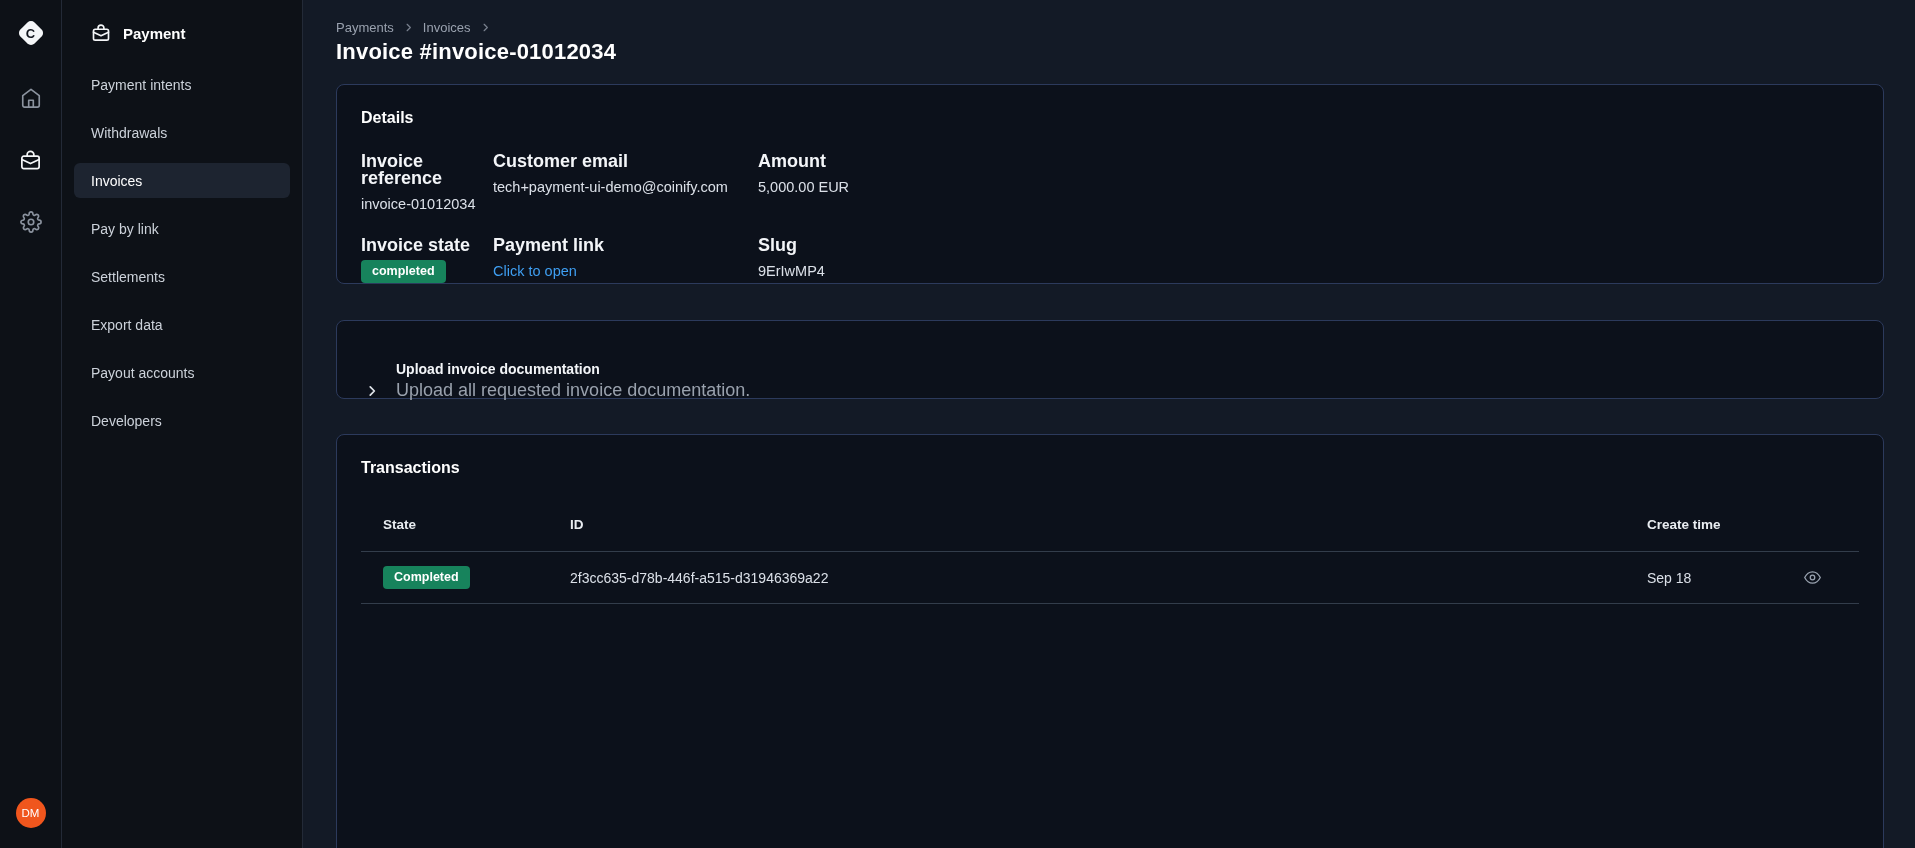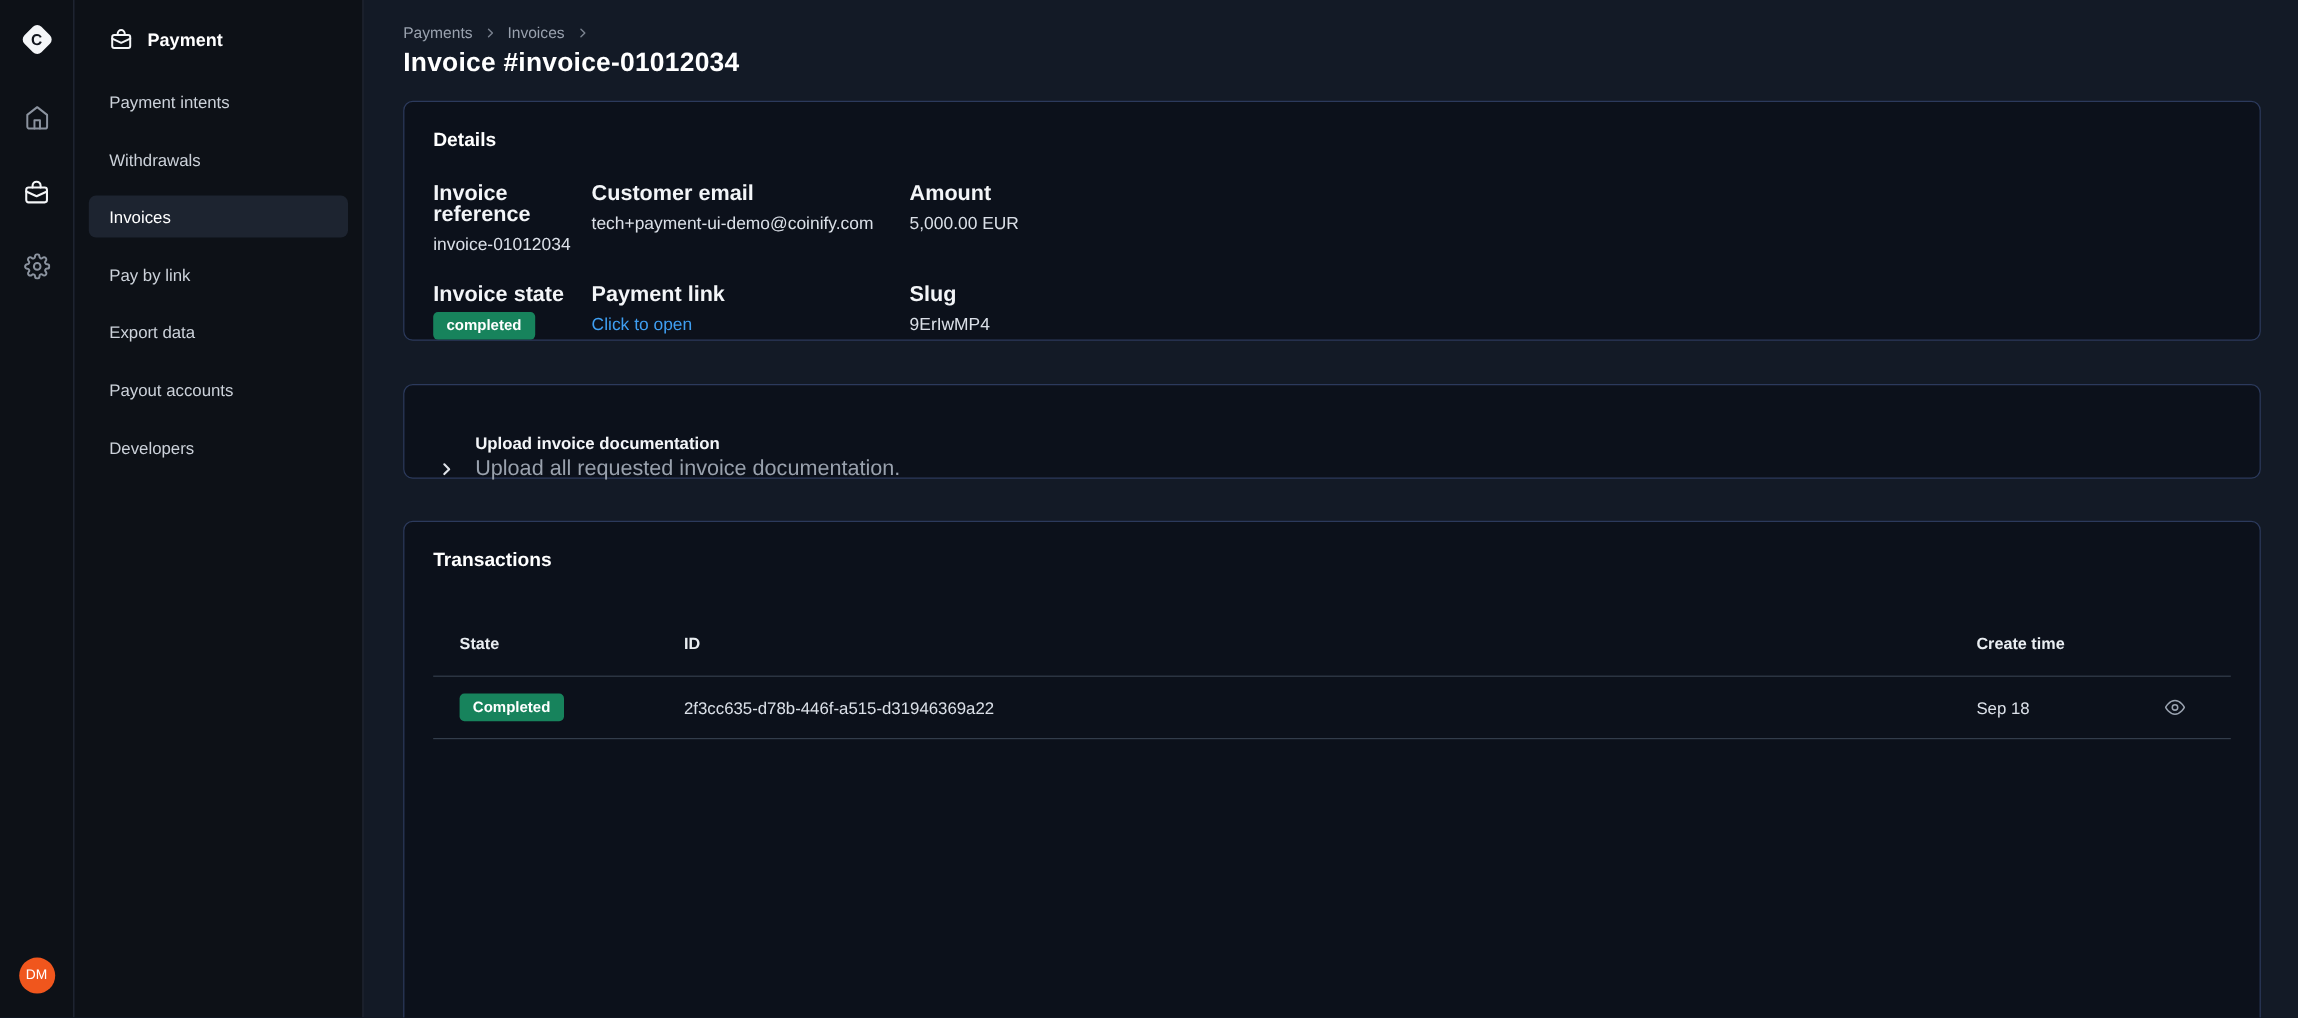--- a/index.html
+++ b/index.html
@@ -102,21 +102,21 @@
     margin-top:36px;height:79px;
     display:flex;align-items:flex-end;
     padding:0 24px 0 28px;cursor:pointer;
   }
   .upload-chevron{flex:0 0 14px;display:flex;align-items:center;justify-content:center;margin-right:17px;}
   .upload-chevron svg{stroke:#dfe3e9;}
   .upload-title{font-size:14px;font-weight:bold;color:var(--text-bright);line-height:17px;}
   .upload-sub{margin-top:4px;font-size:18px;color:var(--text-dim);line-height:16px;}
   
   .tx-card{margin-top:35px;height:462px;padding:24px;}
-  .tx-table{margin-top:52px;}
+  .tx-table{margin-top:40px;}
   .tx-row{display:grid;grid-template-columns:209px 1fr 170px 64px;align-items:center;}
   .tx-head{border-bottom:1px solid var(--table-divider);padding-bottom:19px;}
   .tx-head .cell{font-size:13.5px;font-weight:bold;color:#e9edf1;}
   .tx-data{height:52px;border-bottom:1px solid var(--table-divider);}
   .cell.c-state{padding-left:22px;}
   .cell.c-time{padding-left:22px;}
   .tx-data .badge{margin-top:0;}
   .cell.c-id{font-size:14px;color:var(--text-value);}
   .cell.c-time-val{padding-left:22px;font-size:14px;color:var(--text-value);}
   .eye-btn{width:34px;height:34px;display:flex;align-items:center;justify-content:center;cursor:pointer;border-radius:4px;}
@@ -169,20 +169,21 @@
         <path d="M8.5 7.5V6a3.5 3.5 0 0 1 7 0v1.5"></path>
         <path d="M3 11l9 4.2L21 11"></path>
       </svg>
     <span class="sidebar-title">Payment</span>
   </div>
   <nav class="side-nav">
     <div class="side-item">Payment intents</div>
     <div class="side-item">Withdrawals</div>
     <div class="side-item active">Invoices</div>
     <div class="side-item">Pay by link</div>
+    <div class="side-item">Settlements</div>
     <div class="side-item">Export data</div>
     <div class="side-item">Payout accounts</div>
     <div class="side-item">Developers</div>
   </nav>
 </aside>
 
 <main class="main">
 
   <div class="breadcrumb">
     <span class="crumb">Payments</span>

